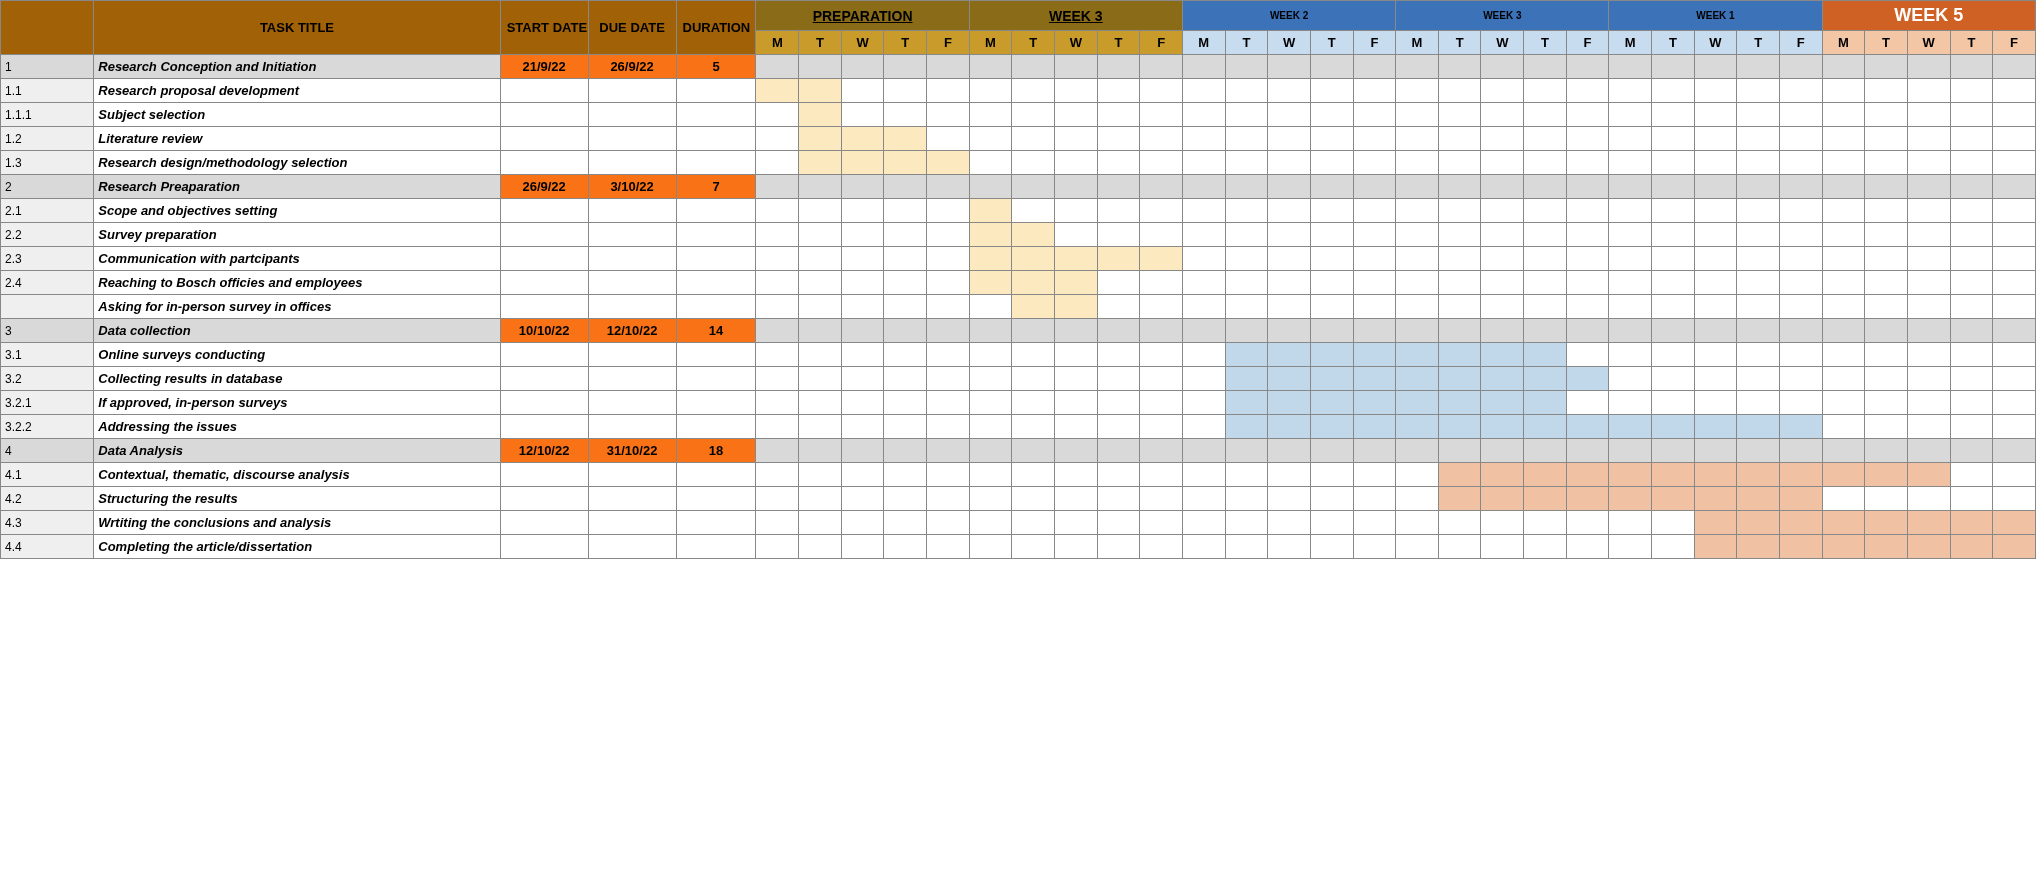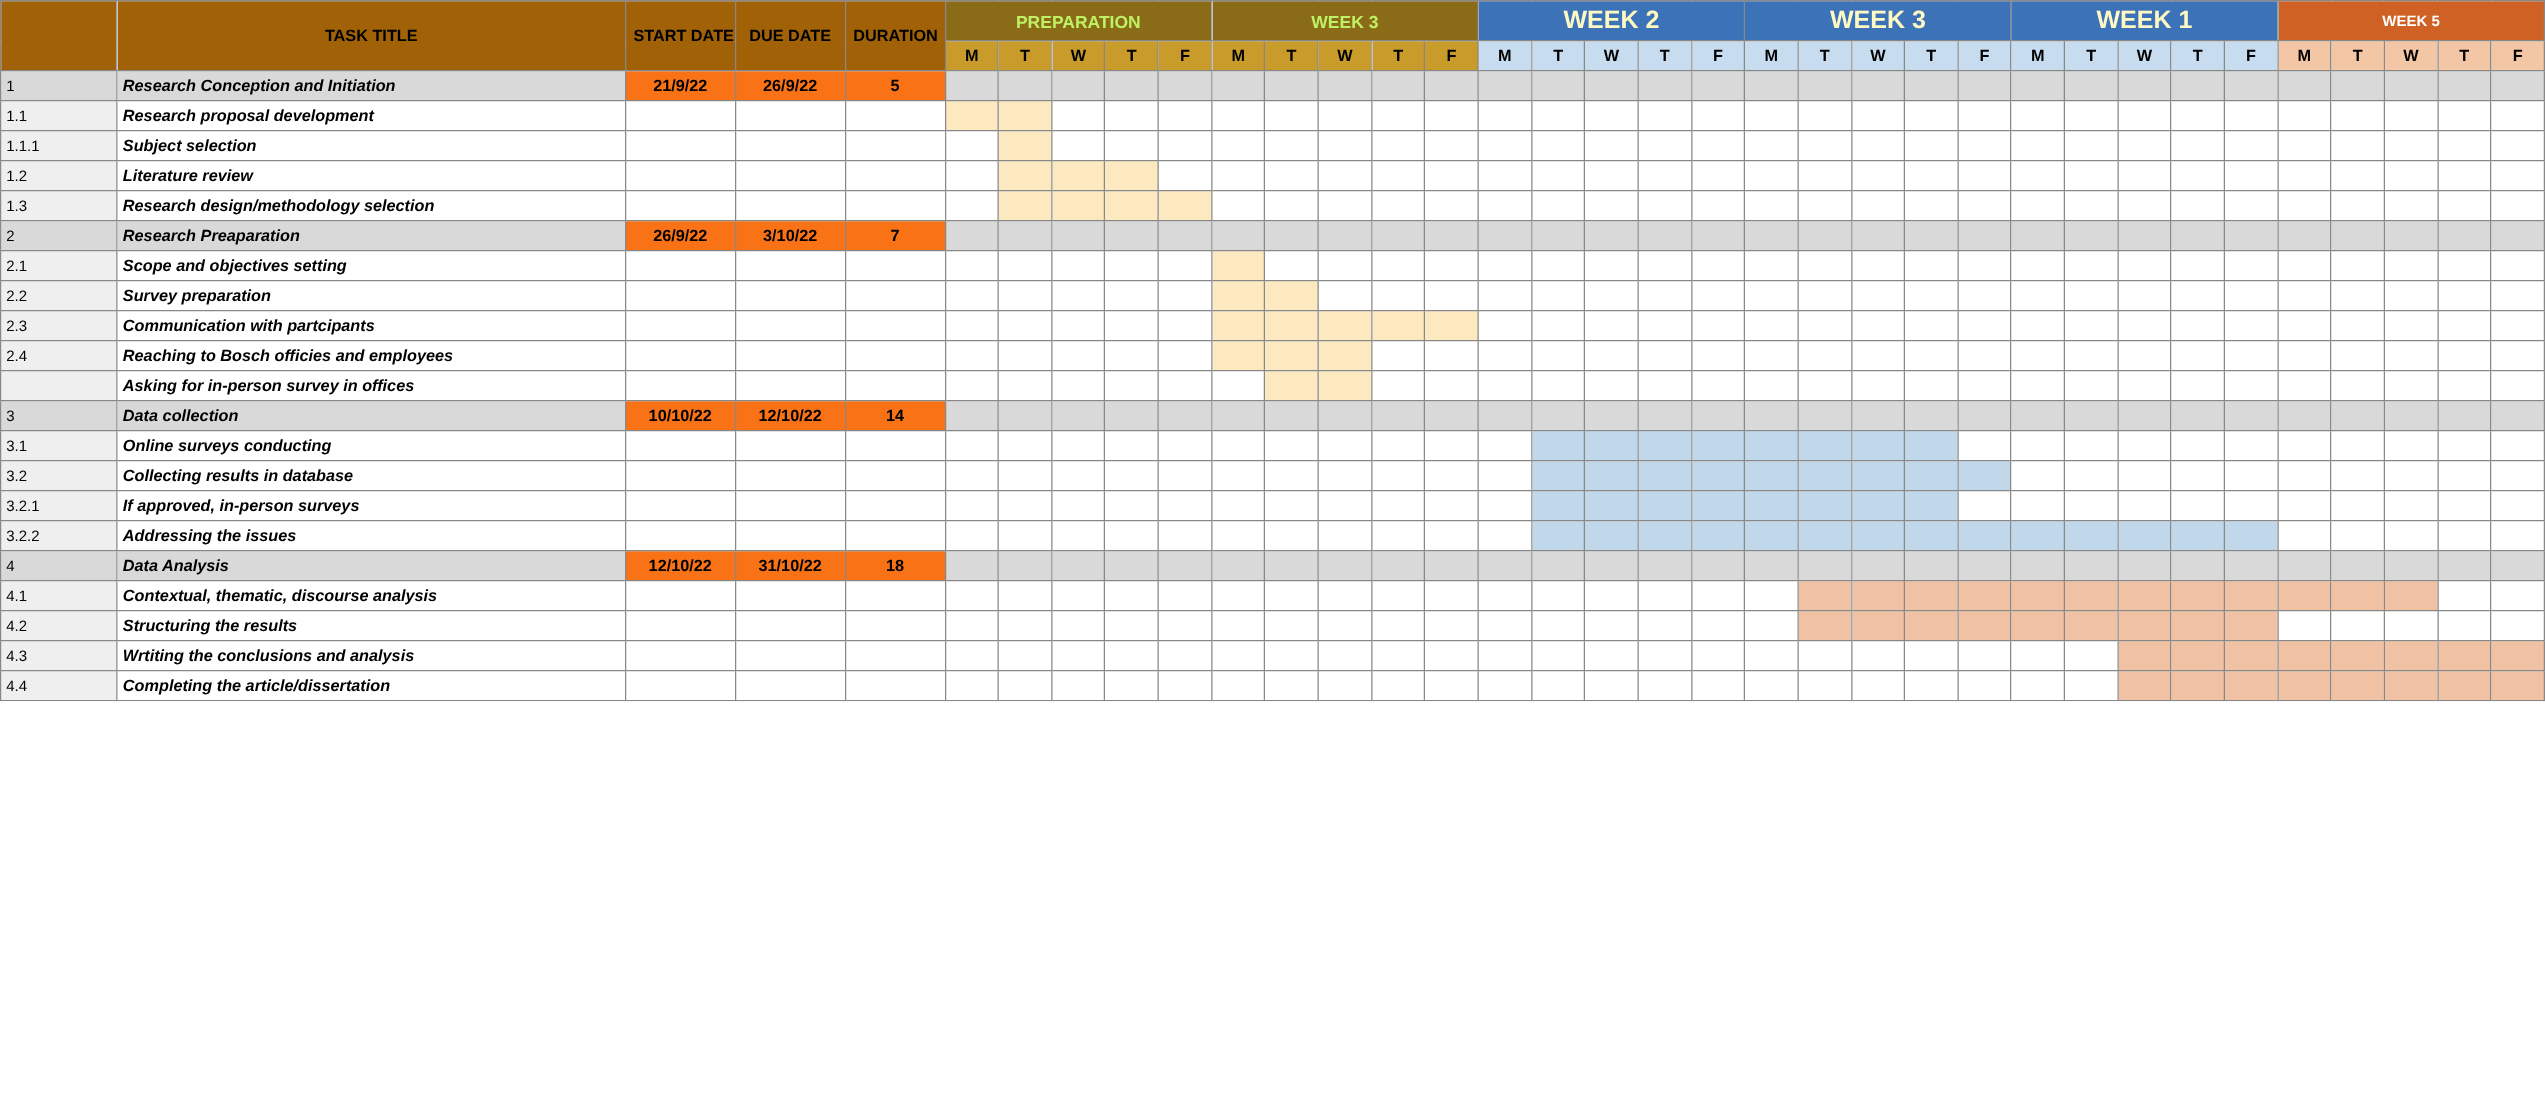--- a/index.html
+++ b/index.html
@@ -27,23 +27,23 @@
     text-align: center;
     vertical-align: middle;
   }
   .col-num   { width: 70px; }
   .col-title { width: 305px; }
   .col-date  { width: 66px; }
   .col-dur   { width: 60px; }
   .col-day   { width: 32px; }
 
   
-  .band-brown  { background:#8a6b18; color:#bef264; font-size:14px; }
-  .band-blue   { background:#3b72b8; color:#fef9c3; font-size:20px; }
-  .band-orange { background:#d06124; color:#fff; font-size:12px; }
+  .band-brown  { background:#8a6b18; color:#000000; font-size:14px;text-decoration:underline; }
+  .band-blue   { background:#3b72b8; color:#000000; font-size:10px; }
+  .band-orange { background:#d06124; color:#fff; font-size:18px; }
 
   .sub-brown  { background:#c89b2b; color:#000; font-weight:bold; text-align:center; }
   .sub-blue   { background:#c8dcef; color:#000; font-weight:bold; text-align:center; }
   .sub-orange { background:#f3c6a5; color:#000; font-weight:bold; text-align:center; }
 
   
   .num-cell {
     background:#efefef;
     text-align:left;
     font-size:12px;

